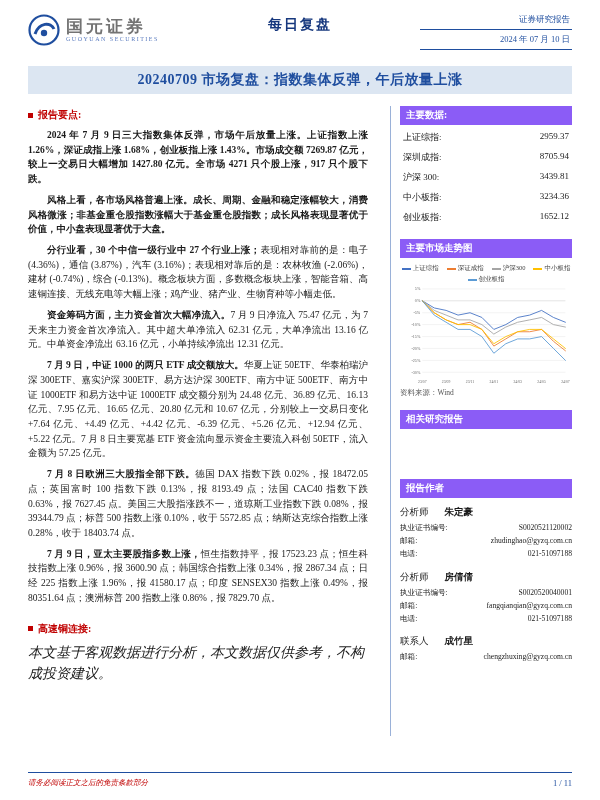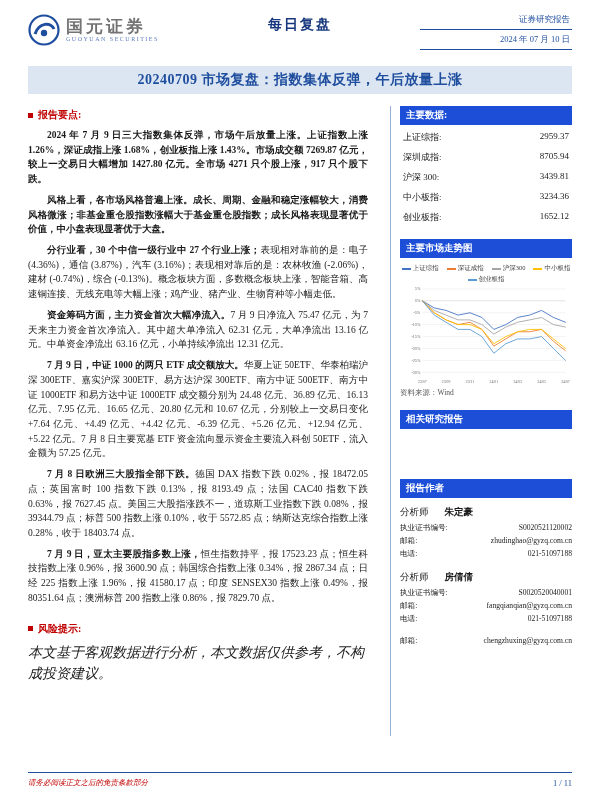--- a/index.html
+++ b/index.html
@@ -30,21 +30,21 @@
 
   .section-label{display:flex;align-items:center;gap:5px;color:#c00000;font-weight:bold;
                  font-size:10px;margin:2px 0 6px;}
   .bullet-sq{width:5px;height:5px;background:#c00000;display:inline-block;flex:0 0 auto;}
   .para{font-size:9.5px;line-height:1.55;text-align:justify;text-indent:2em;margin:0 0 6px;}
   .para .lead{font-weight:bold;}
   .risk-wrap{margin-top:16px;}
   .risk-text{font-size:14px;font-style:italic;margin:0;line-height:1.5;}
 
   
-  .side-head{background:#1d4ed8;color:#ffffff;font-size:9.5px;font-weight:bold;
+  .side-head{background:#8b5cf6;color:#ffffff;font-size:9.5px;font-weight:bold;
              padding:3px 6px;margin-top:12px;}
   .side-head.first{margin-top:0;}
   .data-rows{padding:2px 2px 0;}
   .data-row{display:flex;justify-content:space-between;font-size:9px;padding:3.5px 1px;}
   .dr-value{text-align:right;}
 
   .chart-legend{display:flex;flex-wrap:wrap;gap:2px 8px;font-size:6.5px;color:#444;
                 margin:6px 0 1px;justify-content:center;}
   .legend-item{display:flex;align-items:center;gap:2px;}
   .legend-swatch{width:9px;height:2px;display:inline-block;}
@@ -106,21 +106,21 @@
       <p class="para"><span class="lead">风格上看，各市场风格普遍上涨。成长、周期、金融和稳定涨幅较大，消费风格微涨；非基金重仓股指数涨幅大于基金重仓股指数；成长风格表现显著优于价值，中小盘表现显著优于大盘。</span><span></span></p>
       <p class="para"><span class="lead">分行业看，30 个中信一级行业中 27 个行业上涨；</span><span>表现相对靠前的是：电子 (4.36%)，通信 (3.87%)，汽车 (3.16%)；表现相对靠后的是：农林牧渔 (-2.06%)，建材 (-0.74%)，综合 (-0.13%)。概念板块方面，多数概念板块上涨，智能音箱、高速铜连接、无线充电等大幅上涨；鸡产业、猪产业、生物育种等小幅走低。</span></p>
       <p class="para"><span class="lead">资金筹码方面，主力资金首次大幅净流入。</span><span>7 月 9 日净流入 75.47 亿元，为 7 天来主力资金首次净流入。其中超大单净流入 62.31 亿元，大单净流出 13.16 亿元。中单资金净流出 63.16 亿元，小单持续净流出 12.31 亿元。</span></p>
       <p class="para"><span class="lead">7 月 9 日，中证 1000 的两只 ETF 成交额放大。</span><span>华夏上证 50ETF、华泰柏瑞沪深 300ETF、嘉实沪深 300ETF、易方达沪深 300ETF、南方中证 500ETF、南方中证 1000ETF 和易方达中证 1000ETF 成交额分别为 24.48 亿元、36.89 亿元、16.13 亿元、7.95 亿元、16.65 亿元、20.80 亿元和 10.67 亿元，分别较上一交易日变化 +7.64 亿元、+4.49 亿元、+4.42 亿元、-6.39 亿元、+5.26 亿元、+12.94 亿元、+5.22 亿元。7 月 8 日主要宽基 ETF 资金流向显示资金主要流入科创 50ETF，流入金额为 57.25 亿元。</span></p>
       <p class="para"><span class="lead">7 月 8 日欧洲三大股指全部下跌。</span><span>德国 DAX 指数下跌 0.02%，报 18472.05 点；英国富时 100 指数下跌 0.13%，报 8193.49 点；法国 CAC40 指数下跌 0.63%，报 7627.45 点。美国三大股指涨跌不一，道琼斯工业指数下跌 0.08%，报 39344.79 点；标普 500 指数上涨 0.10%，收于 5572.85 点；纳斯达克综合指数上涨 0.28%，收于 18403.74 点。</span></p>
       <p class="para"><span class="lead">7 月 9 日，亚太主要股指多数上涨，</span><span>恒生指数持平，报 17523.23 点；恒生科技指数上涨 0.96%，报 3600.90 点；韩国综合指数上涨 0.34%，报 2867.34 点；日经 225 指数上涨 1.96%，报 41580.17 点；印度 SENSEX30 指数上涨 0.49%，报 80351.64 点；澳洲标普 200 指数上涨 0.86%，报 7829.70 点。</span></p>
 
       <div class="risk-wrap">
         <div class="section-label">
           <span class="bullet-sq"></span>
-          <span>风险提示:</span>
+          <span>高速铜连接:</span>
         </div>
         <p class="risk-text">本文基于客观数据进行分析，本文数据仅供参考，不构成投资建议。</p>
       </div>
     </main>
 
     <aside class="sidebar">
       <div class="side-head first">主要数据:</div>
       <div class="data-rows">
         <div class="data-row">
             <span class="dr-label">上证综指:</span>
@@ -230,20 +230,21 @@
             <span>邮箱:</span>
             <span>fangqianqian@gyzq.com.cn</span>
           </div>
         <div class="a-row">
             <span>电话:</span>
             <span>021-51097188</span>
           </div>
       </div>
 
       <div class="author-block">
+        <div class="author-line"><span class="a-role">联系人</span><span class="a-name">成竹星</span></div>
         <div class="a-row">
             <span>邮箱:</span>
             <span>chengzhuxing@gyzq.com.cn</span>
           </div>
       </div>
     </aside>
   </div>
 
   <footer>
     <div class="disclaimer">请务必阅读正文之后的免责条款部分</div>

